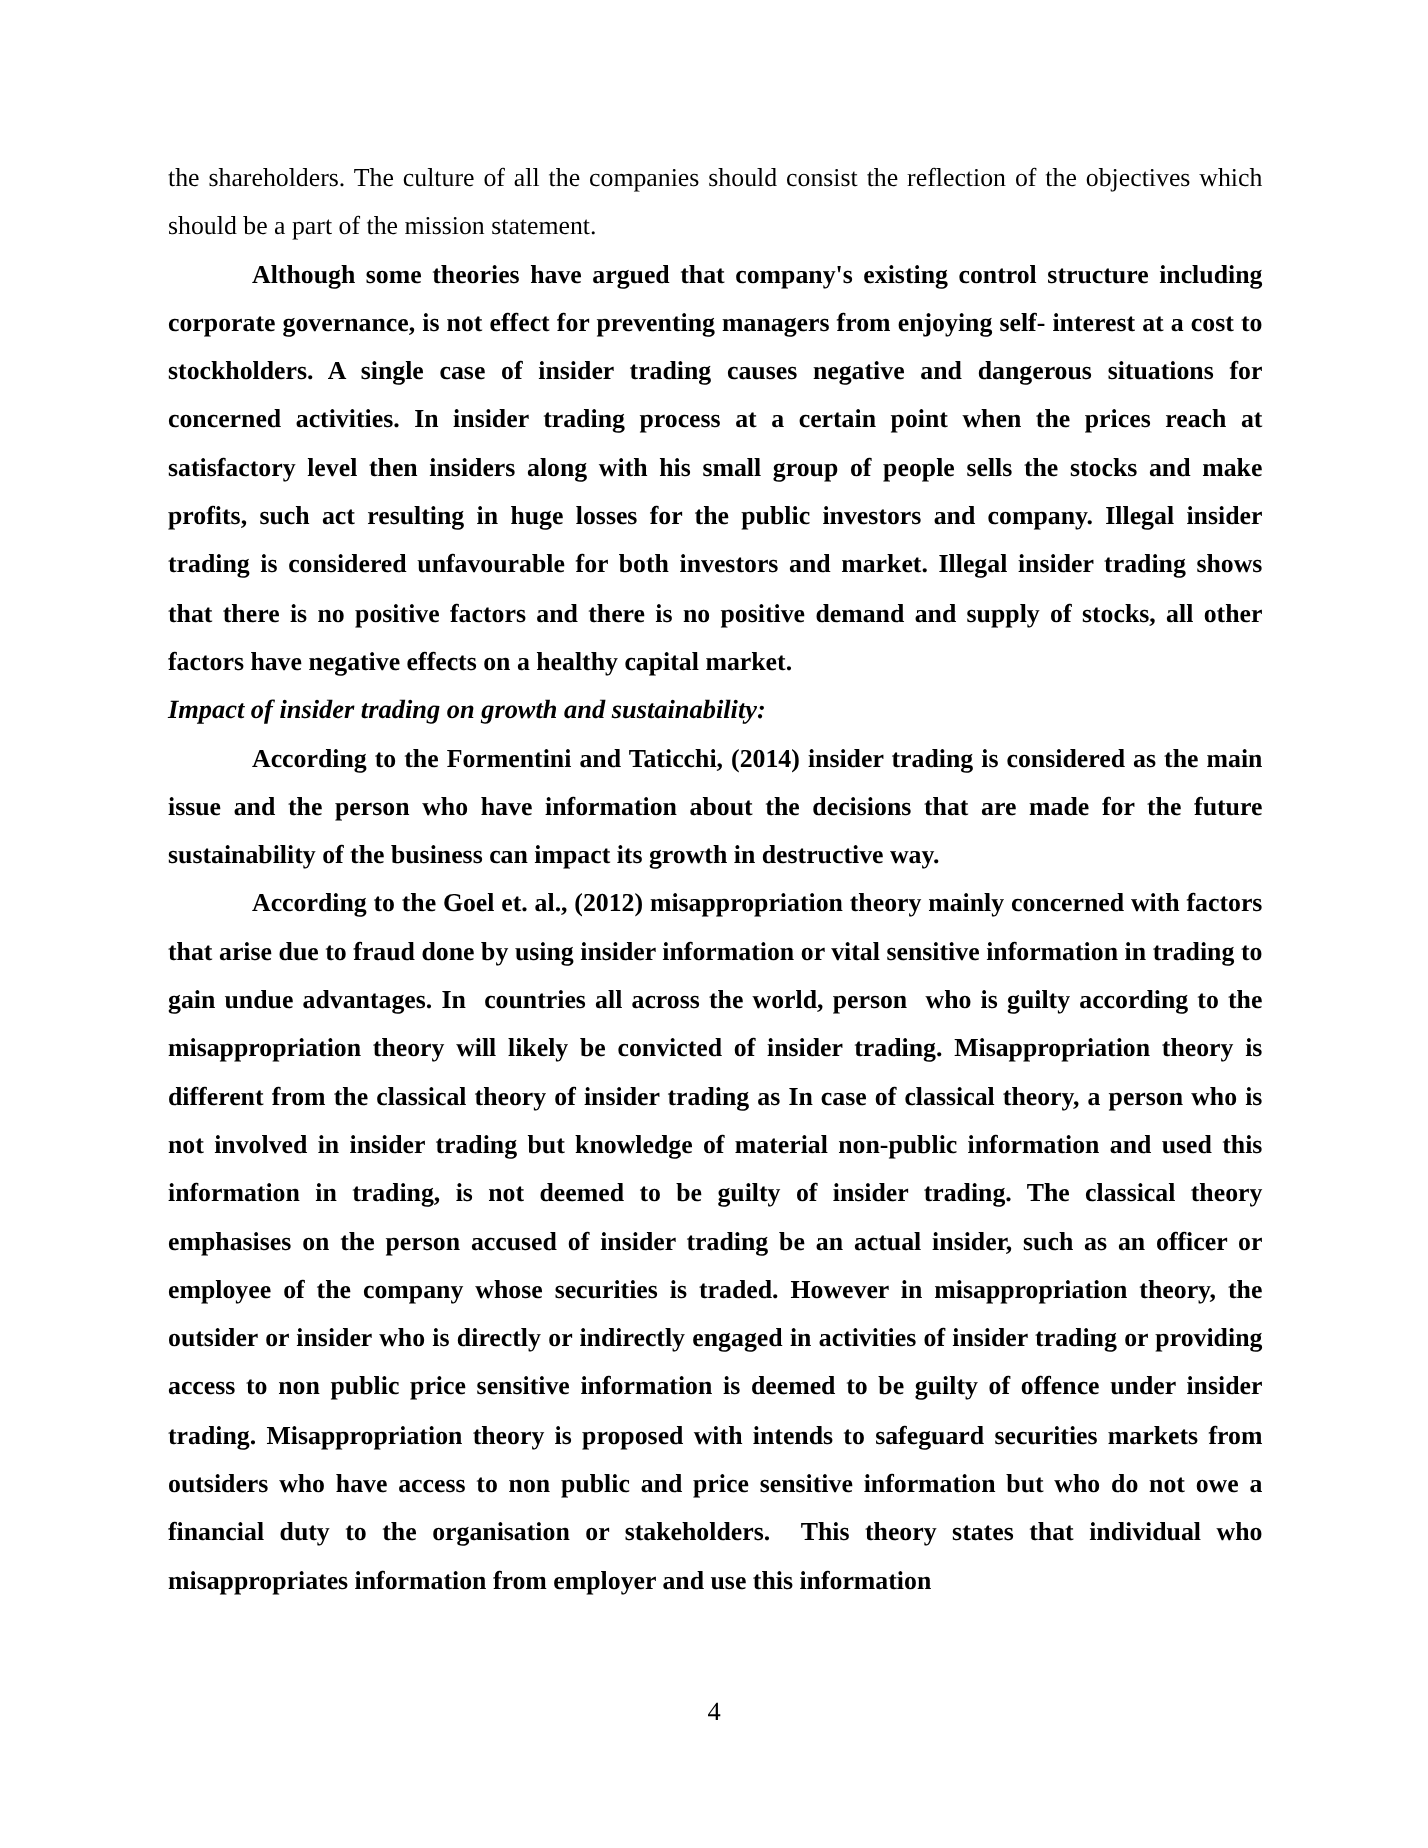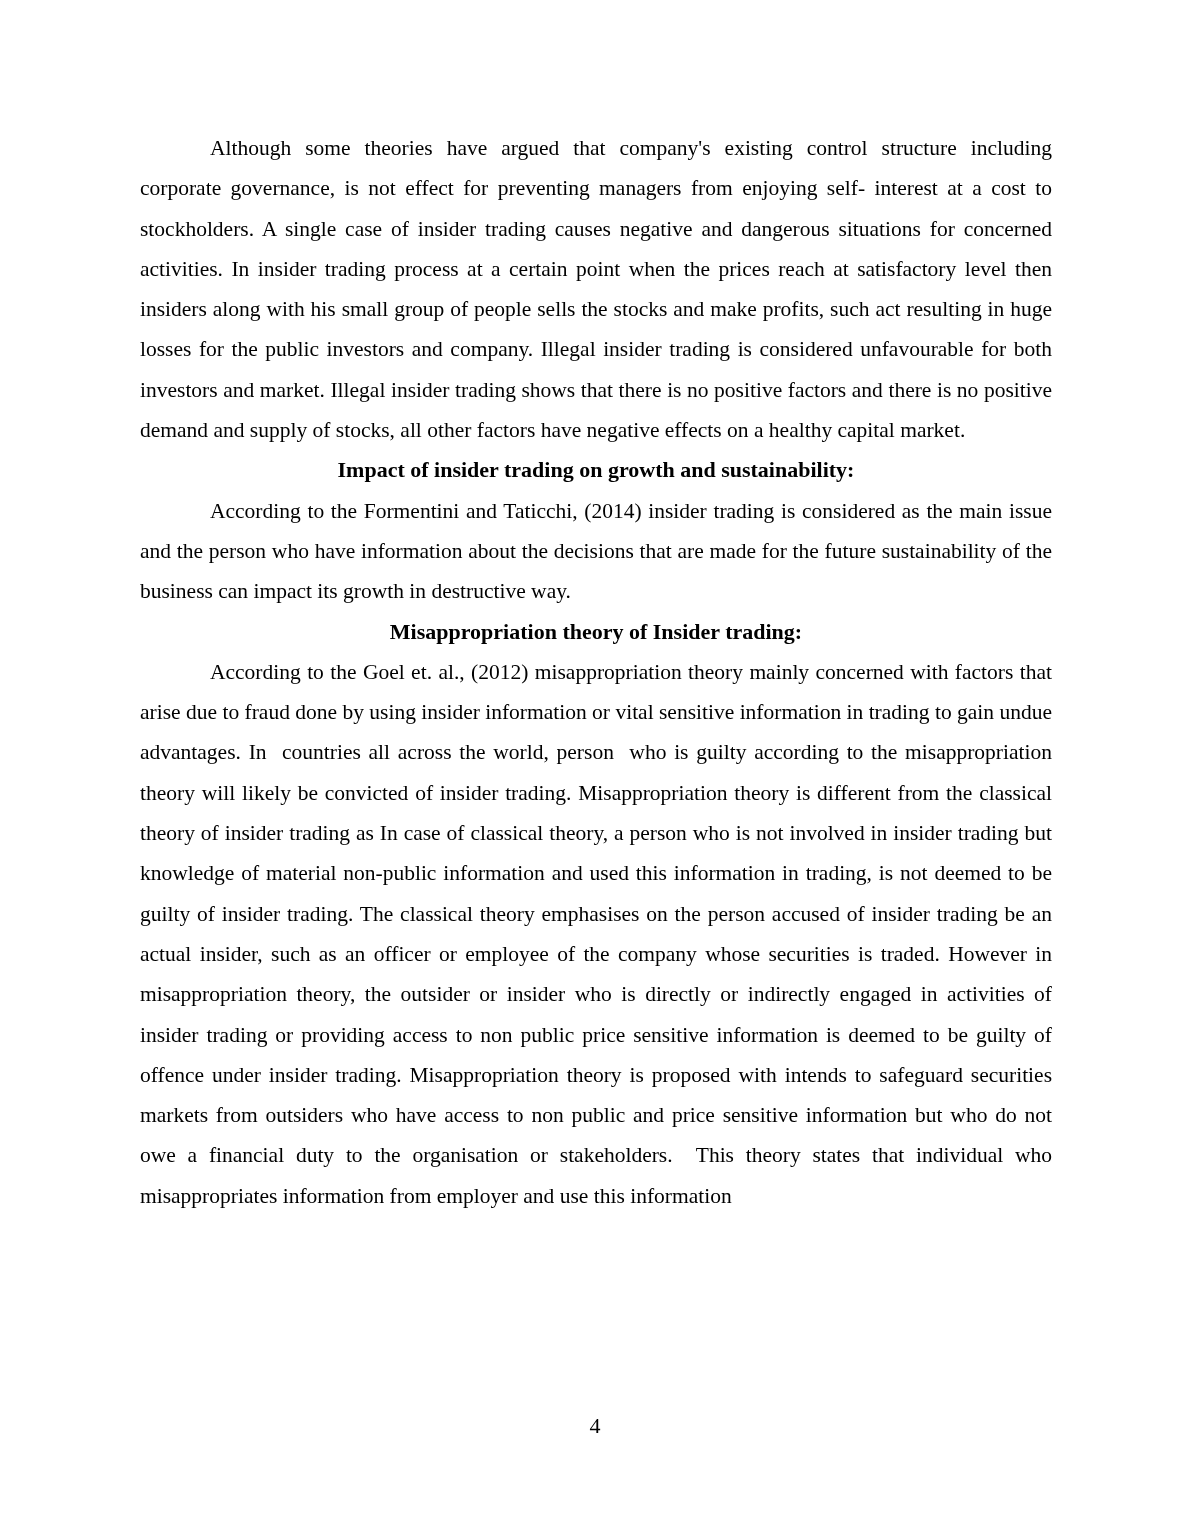--- a/index.html
+++ b/index.html
@@ -24,43 +24,45 @@
   }
   .para {
     margin: 0;
     font-size: 21.5px;
     line-height: 40.3px;
     text-align: justify;
     white-space: pre-wrap;
   }
   .para.indent {
     text-indent: 70px;
+    font-weight: bold;
   }
   .heading {
     margin: 0;
     font-size: 22px;
     line-height: 40.3px;
     font-weight: bold;
-    text-align: center;
+    font-style: italic;
+    text-align: left;
   }
   .page-number {
     position: absolute;
     left: 0;
     right: 0;
     top: 1412px;
     text-align: center;
     font-size: 22px;
     line-height: 28px;
   }
 </style>
 </head>
 <body>
 
 <div class="page">
   <div class="content">
+    <p class="para">the shareholders. The culture of all the companies should consist the reflection of the objectives which should be a part of the mission statement.</p>
     <p class="para indent">Although some theories have argued that company's existing control structure including corporate governance, is not effect for preventing managers from enjoying self- interest at a cost to stockholders. A single case of insider trading causes negative and dangerous situations for concerned activities. In insider trading process at a certain point when the prices reach at satisfactory level then insiders along with his small group of people sells the stocks and make profits, such act resulting in huge losses for the public investors and company. Illegal insider trading is considered unfavourable for both investors and market. Illegal insider trading shows that there is no positive factors and there is no positive demand and supply of stocks, all other factors have negative effects on a healthy capital market.</p>
     <h3 class="heading">Impact of insider trading on growth and sustainability:</h3>
     <p class="para indent">According to the Formentini and Taticchi, (2014) insider trading is considered as the main issue and the person who have information about the decisions that are made for the future sustainability of the business can impact its growth in destructive way.</p>
-    <h3 class="heading">Misappropriation theory of Insider trading:</h3>
     <p class="para indent">According to the Goel et. al., (2012) misappropriation theory mainly concerned with factors that arise due to fraud done by using insider information or vital sensitive information in trading to gain undue advantages. In  countries all across the world, person  who is guilty according to the misappropriation theory will likely be convicted of insider trading. Misappropriation theory is different from the classical theory of insider trading as In case of classical theory, a person who is not involved in insider trading but knowledge of material non-public information and used this information in trading, is not deemed to be guilty of insider trading. The classical theory emphasises on the person accused of insider trading be an actual insider, such as an officer or employee of the company whose securities is traded. However in misappropriation theory, the outsider or insider who is directly or indirectly engaged in activities of insider trading or providing access to non public price sensitive information is deemed to be guilty of offence under insider trading. Misappropriation theory is proposed with intends to safeguard securities markets from outsiders who have access to non public and price sensitive information but who do not owe a financial duty to the organisation or stakeholders.  This theory states that individual who misappropriates information from employer and use this information</p>
   </div>
   <div class="page-number">4</div>
 </div>
 
 </body></html>

